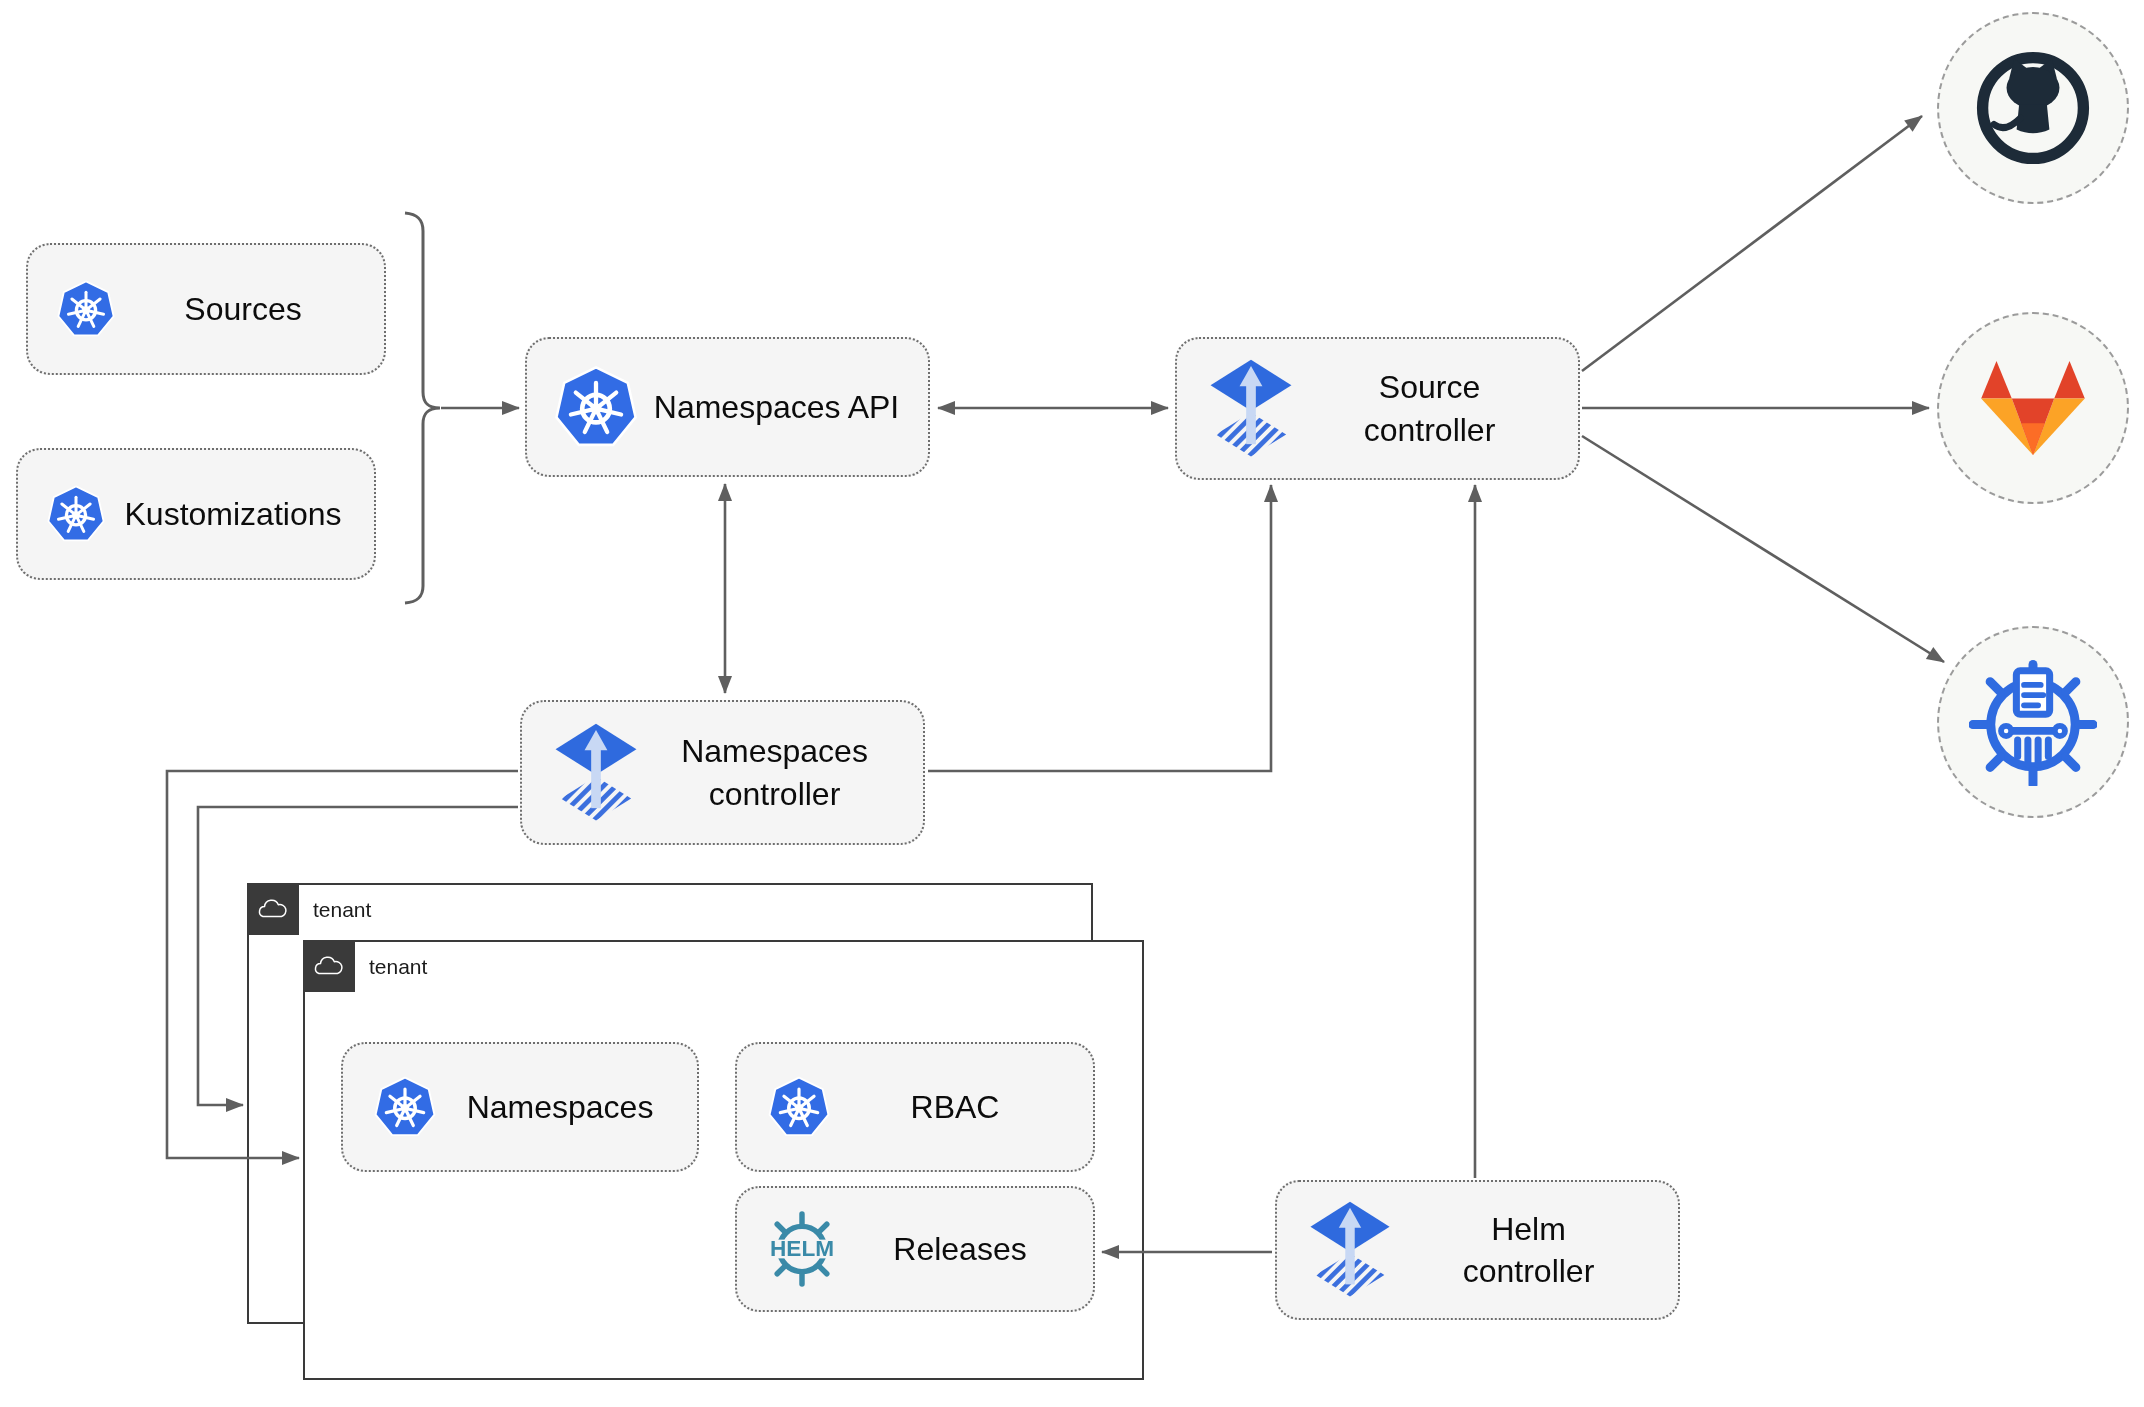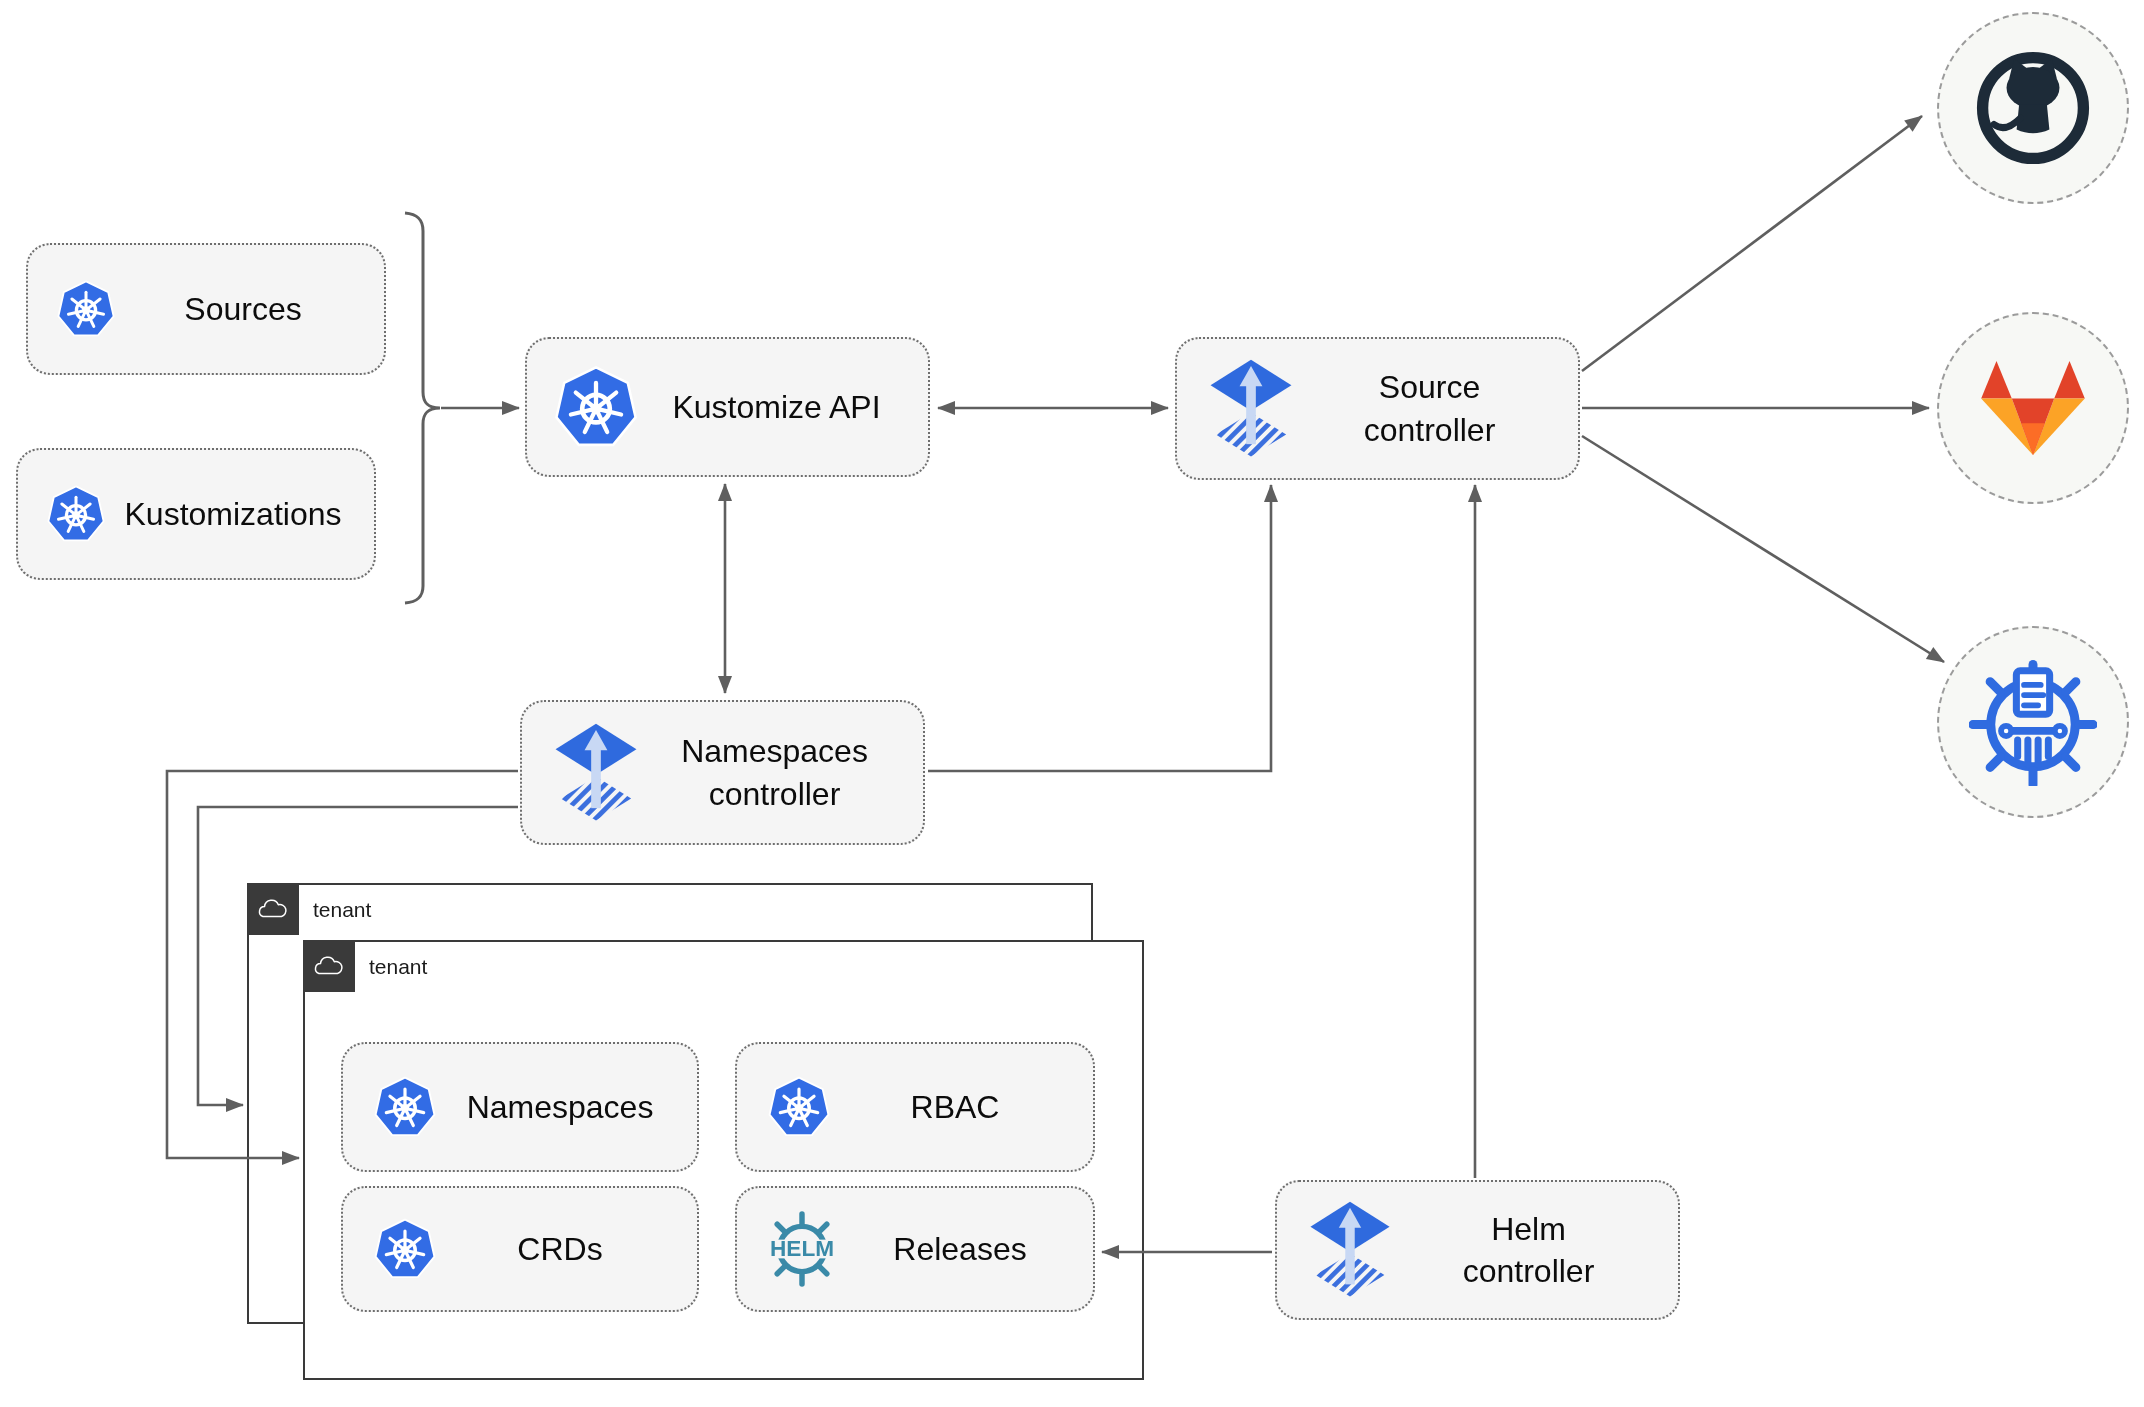--- a/index.html
+++ b/index.html
@@ -181,21 +181,21 @@
       </span>
     <span class="label">Kustomizations</span>
   </div>
 
   <div class="node z3" style="left:525px;top:337px;width:405px;height:140px;">
     <span class="ic" style="margin-left:26px;">
         <svg width="86" height="86">
           <use href="#sym-k8s"></use>
         </svg>
       </span>
-    <span class="label">Kustomize API</span>
+    <span class="label">Namespaces API</span>
   </div>
 
   <div class="node z3" style="left:1175px;top:337px;width:405px;height:143px;">
     <span class="ic" style="margin-left:30px;">
         <svg width="88" height="102">
           <use href="#sym-flux"></use>
         </svg>
       </span>
     <span class="label">Source
 controller</span>
@@ -232,28 +232,20 @@
 
   <div class="node z3" style="left:735px;top:1042px;width:360px;height:130px;">
     <span class="ic" style="margin-left:30px;">
         <svg width="64" height="64">
           <use href="#sym-k8s"></use>
         </svg>
       </span>
     <span class="label">RBAC</span>
   </div>
 
-  <div class="node z3" style="left:341px;top:1186px;width:358px;height:126px;">
-    <span class="ic" style="margin-left:30px;">
-        <svg width="64" height="64">
-          <use href="#sym-k8s"></use>
-        </svg>
-      </span>
-    <span class="label">CRDs</span>
-  </div>
 
   <div class="node z3" style="left:735px;top:1186px;width:360px;height:126px;justify-content:center;">
     <span class="ic" style="margin-left:26px;">
         <svg width="78" height="78">
           <use href="#sym-helm"></use>
         </svg>
       </span>
     <span class="label">Releases</span>
   </div>
 

